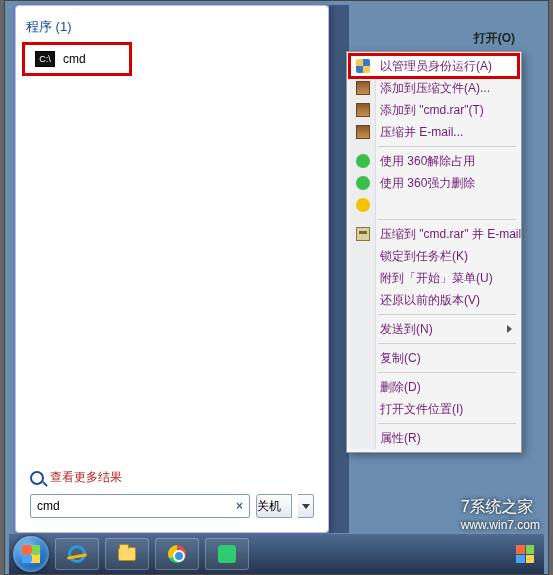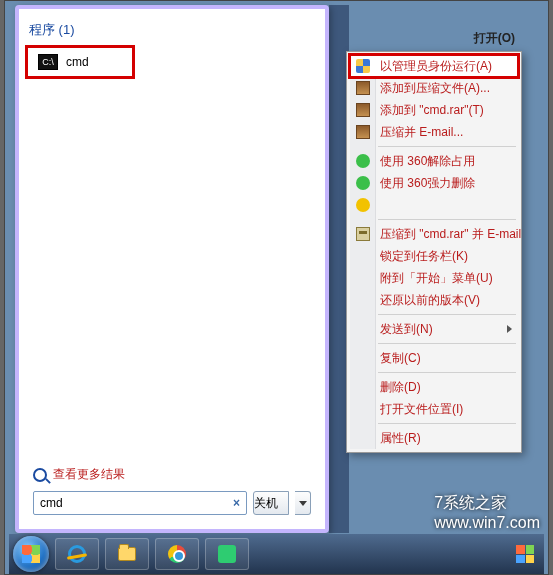--- a/index.html
+++ b/index.html
@@ -1,41 +1,41 @@
 <!DOCTYPE html>
 <html><head>
 <meta charset="utf-8">
 <style>
   * { box-sizing: border-box; margin: 0; padding: 0; }
   html, body { width: 553px; height: 575px; font-family: "Microsoft YaHei", "Segoe UI", Tahoma, sans-serif; font-size: 12px; overflow: hidden; background: #fff; }
   .canvas { position: relative; width: 553px; height: 575px; background: #666; }
   .photo { position: absolute; left: 4px; top: 0; width: 545px; height: 575px; background: #6a8db0; border: 1px solid #444; }
   
-  .startpanel { position: absolute; left: 10px; top: 4px; width: 314px; height: 528px; background: #fff; border: 4px solid #c4b5fd; border-radius: 4px; box-shadow: 2px 2px 6px rgba(0,0,0,.3); }
+  .startpanel { position: absolute; left: 10px; top: 4px; width: 314px; height: 528px; background: #fff; border: 1px solid #c4b5fd; border-radius: 4px; box-shadow: 2px 2px 6px rgba(0,0,0,.3); }
   .sp-inner { position: absolute; left: 6px; top: 6px; right: 6px; bottom: 6px; background: #fff; }
   .cat { color: #1a4aa0; padding: 6px 4px 4px 4px; font-size: 13px; }
   .resrow { display:flex; align-items:center; gap:8px; padding: 4px 6px; margin: 0 2px; }
   .resrow .ico { width:20px; height:16px; background:#111; border:1px solid #000; display:flex; align-items:center; justify-content:center; color:#fff; font-size:9px; }
   .hl-red { border: 3px solid #d40000; }
   .hl-wrap { margin: 2px 0 0 0; padding: 2px; width: 110px; }
   .seeMore { position:absolute; left: 8px; bottom: 40px; color:#b91c1c; display:flex; align-items:center; gap:6px; }
   .seeMore .mag { width:14px; height:14px; border:2px solid #1a4aa0; border-radius:50%; position:relative; }
   .seeMore .mag:after { content:""; position:absolute; width:6px; height:2px; background:#1a4aa0; transform:rotate(45deg); left:10px; top:10px; }
   .searchRow { position:absolute; left:8px; bottom:8px; right:8px; display:flex; gap:6px; align-items:center; }
   .searchBox { flex:1; height:24px; border:1px solid #7a9ac0; border-radius:2px; padding:0 6px; display:flex; align-items:center; background:#fff; }
   .searchBox .x { color:#3a6aa8; font-weight:bold; margin-left:auto; }
   .shut { width:36px; height:24px; background: linear-gradient(#fdfdfd,#e4e9ef); border:1px solid #8aa0b8; border-radius:3px 0 0 3px; display:flex; align-items:center; justify-content:flex-start; font-size:12px; }
   .shutSplit { width:16px; height:24px; background: linear-gradient(#fdfdfd,#e4e9ef); border:1px solid #8aa0b8; border-left:none; border-radius:0 3px 3px 0; display:flex; align-items:center; justify-content:center; }
   .tri { width:0;height:0;border-left:4px solid transparent;border-right:4px solid transparent;border-top:5px solid #3a3a3a; }
   
   .blueStripe { position:absolute; left:324px; top:4px; width:20px; height:528px; background:#3e587c; }
   
   .ctx { position:absolute; left:341px; top:50px; width:176px; background:#f4f4f4; border:1px solid #9a9a9a; box-shadow:3px 3px 8px rgba(0,0,0,.35); padding:3px; }
   .ctx .gutter { position:absolute; left:3px; top:3px; bottom:3px; width:26px; background:#ecedef; border-right:1px solid #dcdde0; }
-  .mi { position:relative; display:flex; align-items:center; height:22px; padding-left:30px; padding-right:6px; font-size:12px; color:#b91c1c; white-space:nowrap; }
+  .mi { position:relative; display:flex; align-items:center; height:22px; padding-left:30px; padding-right:6px; font-size:12px; color:#701a75; white-space:nowrap; }
   .mi .ic { position:absolute; left:5px; width:16px; height:16px; display:flex; align-items:center; justify-content:center; font-size:12px; }
   .mi .arrow { margin-left:auto; width:0;height:0;border-top:4px solid transparent;border-bottom:4px solid transparent;border-left:5px solid #555; }
   .sep { height:1px; margin:3px 2px 3px 28px; background:#d0d0d0; }
   .mi.hl { outline:3px solid #d40000; outline-offset:-1px; background:#fff; }
   .shield { width:14px;height:14px; background: conic-gradient(#3a78d6 0 25%, #f7c948 0 50%, #3a78d6 0 75%, #f7c948 0 100%); border-radius:2px; }
   .rarI { width:14px;height:14px; background: linear-gradient(#8c5a2b,#c49050); border:1px solid #6a4420; }
   .rarS { width:14px;height:14px; background:#d9cfa0; border:1px solid #8a7a3a; position:relative; }
   .rarS:before { content:""; position:absolute; left:2px; right:2px; top:3px; height:3px; background:#7a6a2a; }
   .threeSixty { width:14px;height:14px; border-radius:50%; background:#3bbf4a; color:#fff; font-size:9px; display:flex;align-items:center;justify-content:center; }
   .threeSixtyY { width:14px;height:14px; border-radius:50%; background:#f2c200; color:#fff; font-size:9px; display:flex;align-items:center;justify-content:center; }
@@ -54,21 +54,21 @@
   .expI { width:18px;height:14px; background:#ffd76a; border:1px solid #b38a1e; border-radius:2px; position:relative; }
   .expI:before { content:""; position:absolute; left:0; top:-4px; width:8px; height:4px; background:#ffd76a; border:1px solid #b38a1e; border-bottom:none; border-radius:2px 2px 0 0; }
   .chrI { width:18px;height:18px;border-radius:50%; background: conic-gradient(#e74c3c 0 33%, #2ecc71 0 66%, #f1c40f 0 100%); position:relative; }
   .chrI:after { content:""; position:absolute; left:5px; top:5px; width:8px; height:8px; border-radius:50%; background:#3498db; border:2px solid #fff; }
   .secI { width:18px;height:18px; background:#2ecc71; border-radius:3px; }
   .tbRight { margin-left:auto; display:flex; align-items:center; gap:6px; margin-right:6px; }
   .flag { width:18px;height:18px; display:grid; grid-template-columns:1fr 1fr; grid-template-rows:1fr 1fr; gap:1px; }
   .flag div:nth-child(1){background:#ff6a3c;} .flag div:nth-child(2){background:#7fd453;}
   .flag div:nth-child(3){background:#4aa3ff;} .flag div:nth-child(4){background:#ffd24a;}
   .watermark { position:absolute; right:8px; bottom:42px; color:#fff; font-size:16px; text-shadow:0 0 4px #000; }
-  .watermark .sub { font-size:16px; display:block; text-align:right; }
+  .watermark .sub { font-size:12px; display:block; text-align:right; }
 </style>
 </head>
 <body>
 
 <div class="canvas">
   <div class="photo">
 
     <div class="blueStripe"></div>
 
     <div class="startpanel">

